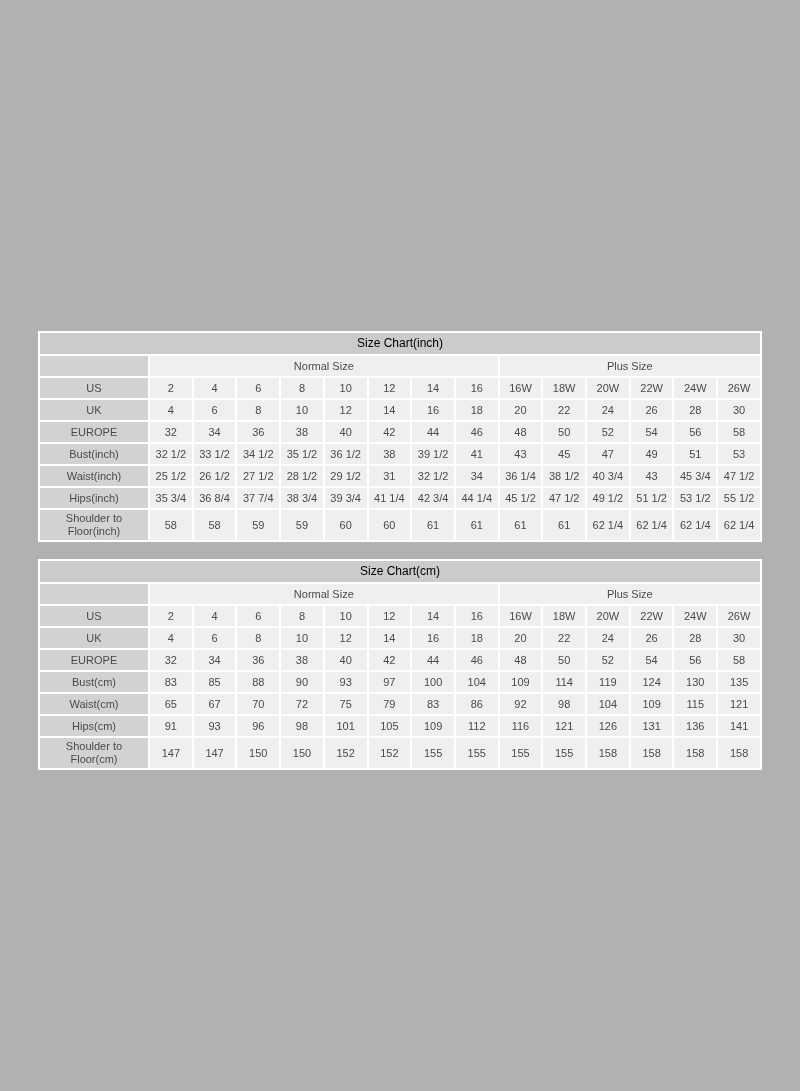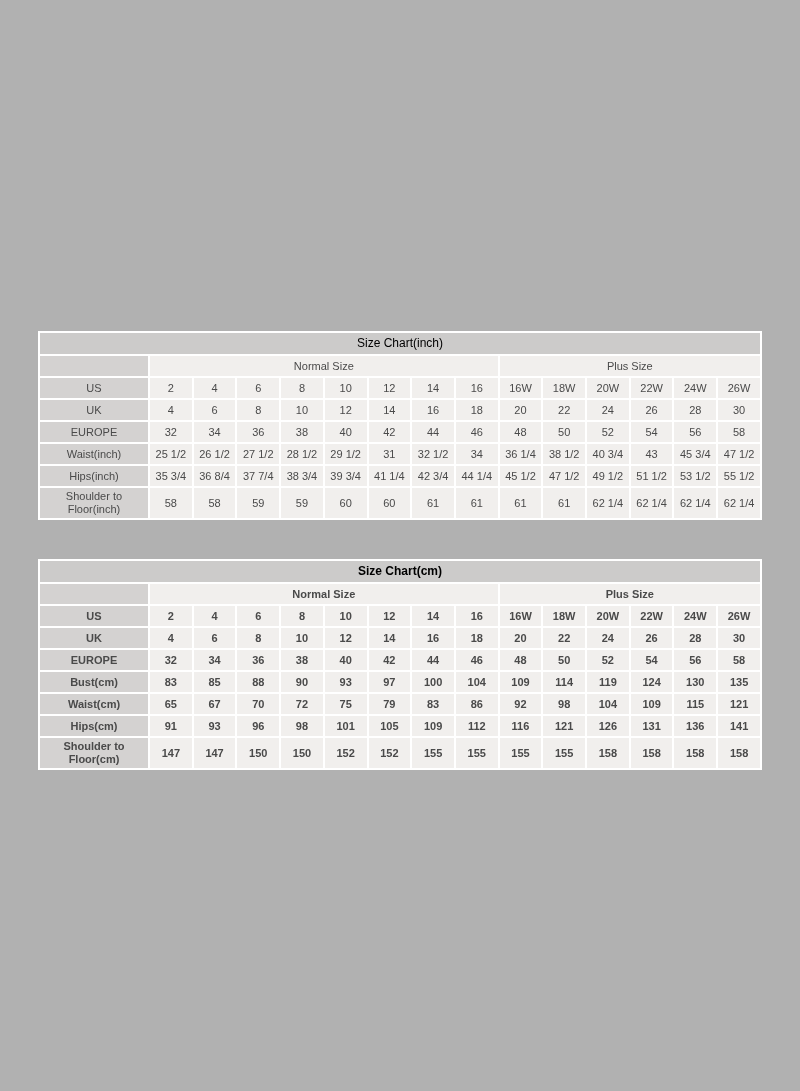--- a/index.html
+++ b/index.html
@@ -17,21 +17,21 @@
   table.size-table {
     position: absolute;
     left: 38px;
     width: 724px;
     border-collapse: separate;
     border-spacing: 2px;
     background: #ffffff;
     table-layout: fixed;
   }
   #table-inch { top: 331px; }
-  #table-cm   { top: 559px; font-weight: bold; }
+  #table-cm   { top: 559px; }
   table.size-table td {
     text-align: center;
     vertical-align: middle;
     font-size: 11px;
     line-height: 13px;
     color: #4a4a4a;
     padding: 2px 1px;
     height: 16px;
     overflow: hidden;
   }
@@ -124,20 +124,37 @@
         <td class="value-cell">44</td>
         <td class="value-cell">46</td>
         <td class="value-cell">48</td>
         <td class="value-cell">50</td>
         <td class="value-cell">52</td>
         <td class="value-cell">54</td>
         <td class="value-cell">56</td>
         <td class="value-cell">58</td>
       </tr>
       <tr>
+        <td class="label-cell">Bust(inch)</td>
+        <td class="value-cell">32 1/2</td>
+        <td class="value-cell">33 1/2</td>
+        <td class="value-cell">34 1/2</td>
+        <td class="value-cell">35 1/2</td>
+        <td class="value-cell">36 1/2</td>
+        <td class="value-cell">38</td>
+        <td class="value-cell">39 1/2</td>
+        <td class="value-cell">41</td>
+        <td class="value-cell">43</td>
+        <td class="value-cell">45</td>
+        <td class="value-cell">47</td>
+        <td class="value-cell">49</td>
+        <td class="value-cell">51</td>
+        <td class="value-cell">53</td>
+      </tr>
+      <tr>
         <td class="label-cell">Waist(inch)</td>
         <td class="value-cell">25 1/2</td>
         <td class="value-cell">26 1/2</td>
         <td class="value-cell">27 1/2</td>
         <td class="value-cell">28 1/2</td>
         <td class="value-cell">29 1/2</td>
         <td class="value-cell">31</td>
         <td class="value-cell">32 1/2</td>
         <td class="value-cell">34</td>
         <td class="value-cell">36 1/4</td>

